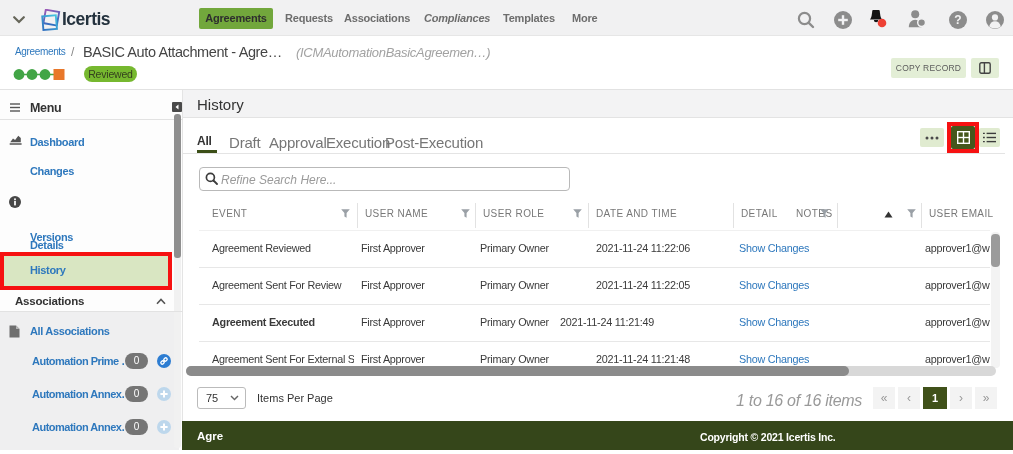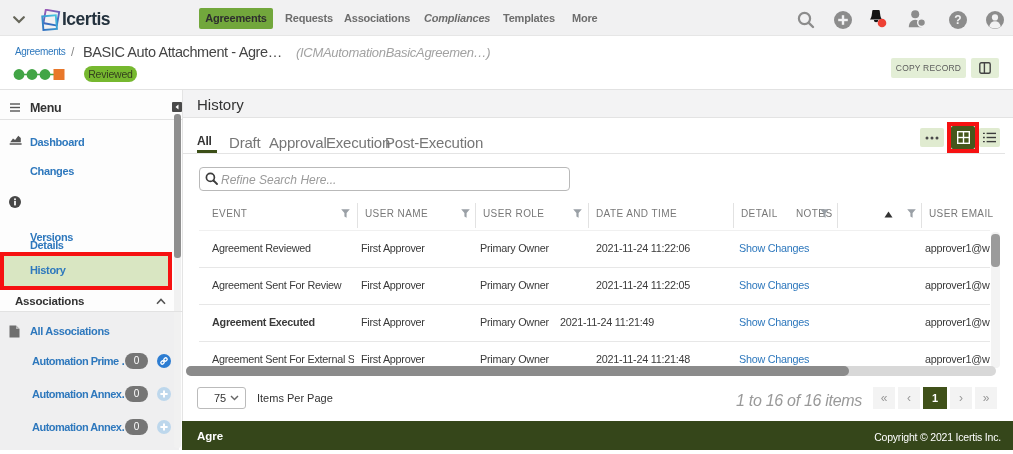--- a/index.html
+++ b/index.html
@@ -278,27 +278,27 @@
 <div class="rtext" style="left:739px; top:353px; color:#2e78bd;">Show Changes</div>
 <div class="rtext" style="left:925px; top:353px; width:65px; overflow:hidden; white-space:nowrap;">approver1@wal</div>
 
 <div class="abs" style="left:991px; top:232px; width:9px; height:136px; background:#f3f3f3; border-radius:4px;"></div>
 <div class="abs" style="left:991px; top:234px; width:9px; height:33px; background:#9b9b9b; border-radius:4px;"></div>
 
 <div class="abs" style="left:186px; top:366px; width:810px; height:10px; background:#d8d8d8; border-radius:5px;"></div>
 <div class="abs" style="left:186px; top:366px; width:663px; height:10px; background:#8b8b8b; border-radius:5px;"></div>
 
 <div class="abs" style="left:197px; top:387px; width:49px; height:22px; background:#fff; border:1px solid #bbb; border-radius:3px;"></div>
-<div class="abs" style="left:206px; top:392px; font-size:11px; color:#333;margin-left:8px;">75</div>
+<div class="abs" style="left:206px; top:392px; font-size:11px; color:#333;">75</div>
 <svg class="abs" style="left:230px; top:395px;" width="9" height="6" viewBox="0 0 9 6">
     <path d="M1 1 L4.5 4.6 L8 1" stroke="#666" stroke-width="1.4" fill="none"></path>
   </svg>
 <div class="abs" style="left:257px; top:392px; font-size:11px; color:#333;">Items Per Page</div>
 <div class="abs" style="left:700px; top:392px; width:162px; text-align:right; font-size:16px; letter-spacing:-0.3px; font-style:italic; color:#999;">1 to 16 of 16 items</div>
 <div class="pgbtn" style="left:873px;">«</div>
 <div class="pgbtn" style="left:898px;">‹</div>
 <div class="pgbtn" style="left:923px; width:24px; background:#40511a; color:#fff; font-weight:bold; font-size:11px;">1</div>
 <div class="pgbtn" style="left:950px;">›</div>
 <div class="pgbtn" style="left:975px;">»</div>
 
 <div class="abs" style="left:182px; top:421px; width:831px; height:29px; background:#35461a;"></div>
 <div class="abs" style="left:197px; top:430px; font-size:11.5px; font-weight:bold; color:#fff;">Agre</div>
-<div class="abs" style="left:700px; top:431px; width:301px; text-align:right; font-size:10.5px; letter-spacing:-0.2px; font-weight:normal; color:#fff;">Copyright © 2021 Icertis Inc.</div>
+<div class="abs" style="left:700px; top:431px; width:301px; font-size:10.5px; letter-spacing:-0.2px; font-weight:bold; color:#fff;">Copyright © 2021 Icertis Inc.</div>
 
 </body></html>

